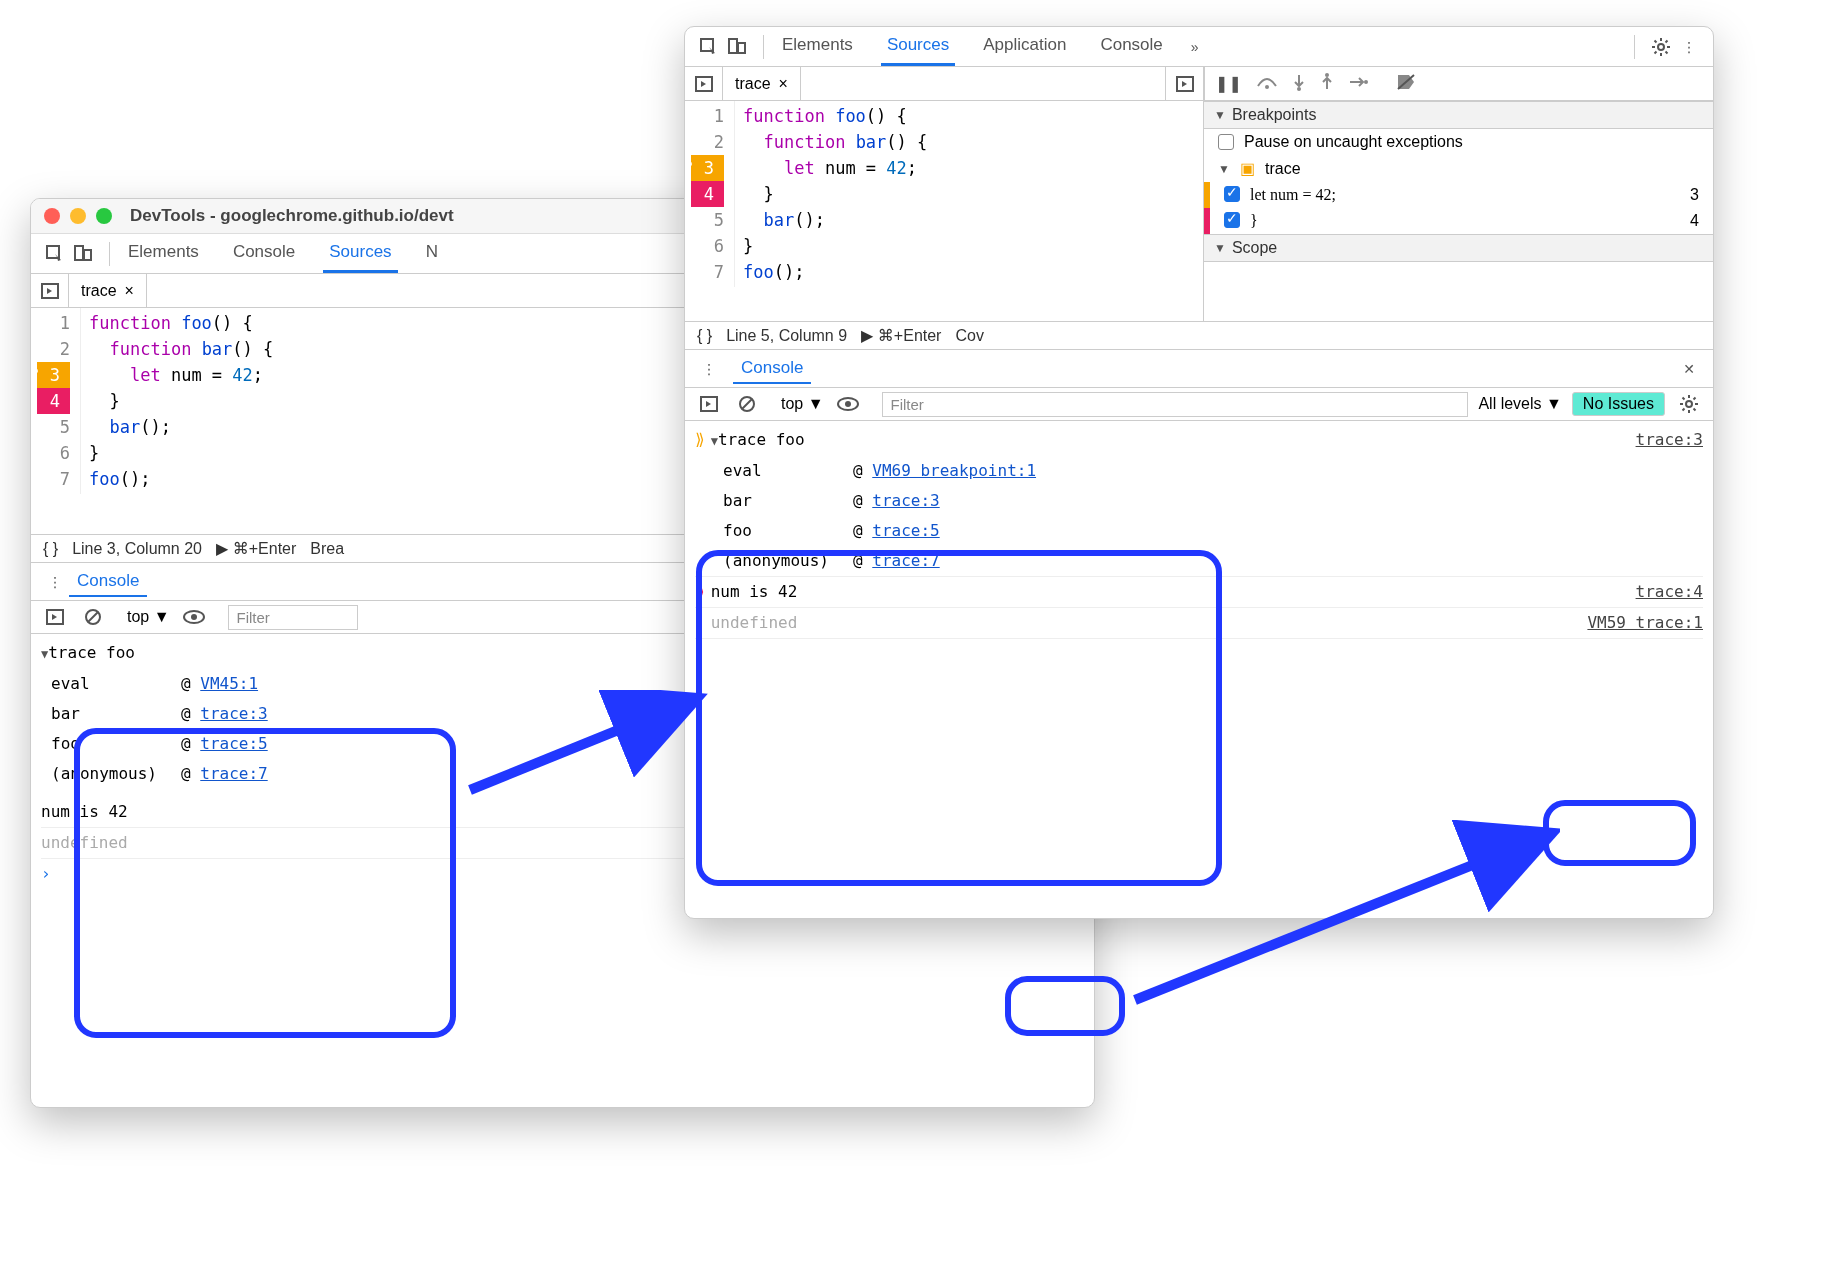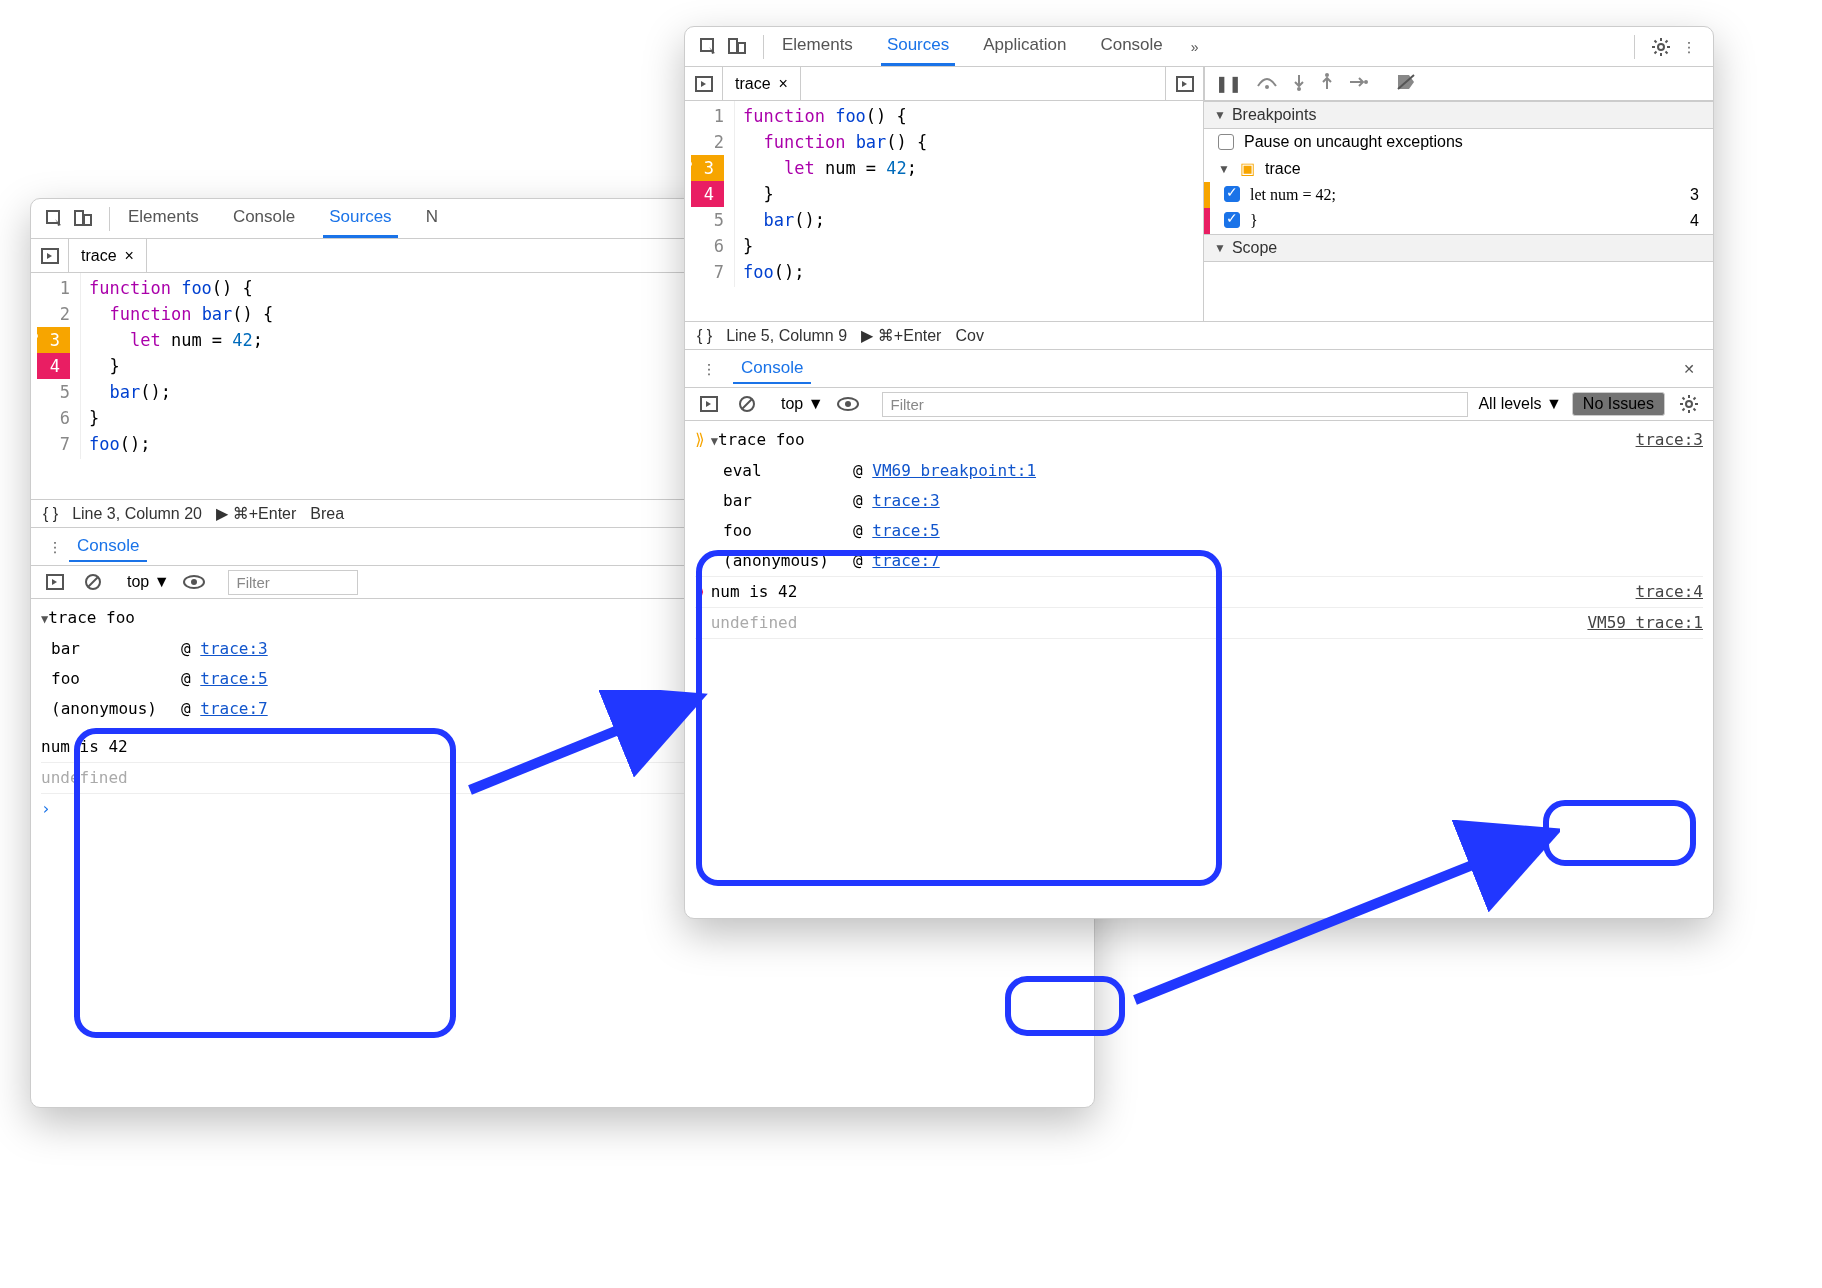--- a/index.html
+++ b/index.html
@@ -66,21 +66,21 @@
   .pane-row { display:flex; align-items:center; padding:4px 14px; gap:10px;}
   .chkbox { width:16px;height:16px; border:1px solid #888; border-radius:3px; display:inline-block;}
   .chkbox.checked { background:#1a73e8; border-color:#1a73e8; position:relative;}
   .chkbox.checked::after { content:"✓"; color:#fff; position:absolute; top:-3px; left:1px; font-size:14px;}
   .statusbar { display:flex;align-items:center; gap:14px; padding:4px 12px; border-top:1px solid #ccc; font-size:16px; color:#333;}
   .drawerbar {
     display:flex; align-items:center; border-top:1px solid #ccc; height:38px; padding:0 10px;
   }
   .drawer-tab { font-size:17px; padding:4px 8px; border-bottom:2px solid #1a73e8; color:#1a73e8;}
   .console-toolbar { display:flex;align-items:center;gap:10px;padding:3px 10px;border-top:1px solid #ccc;border-bottom:1px solid #ccc;font-size:16px;}
-  .pillbtn { padding:2px 10px; border:1px solid #ccc; background:#737373; border-radius:3px;}
+  .pillbtn { padding:2px 10px; border:1px solid #ccc; background:#5eead4; border-radius:3px;}
   .filterbox { flex: 0 0 auto; padding:3px 8px; border:1px solid #ccc; font-size:15px; color:#888; min-width:130px; background:#fff;}
   .console-body { font-family: Menlo, monospace; font-size:16px; line-height:30px; padding:4px 10px;}
   .link { color:#1155cc; text-decoration:underline;}
   .srclink-right { margin-left:auto; color:#444; text-decoration:underline;}
   .highlight-box {
     position:absolute;
     border:6px solid #2137ff;
     border-radius:22px;
     pointer-events:none;
     z-index:200;
@@ -92,20 +92,28 @@
   }
   .orange-stripe { display:inline-block; width:10px; height:20px; background:#f7a500; vertical-align:middle;}
   .pink-stripe { display:inline-block; width:10px; height:20px; background:#e91e63; vertical-align:middle;}
   .file-icon { color:#f7a500; }
   .dbg-btns { display:flex; gap:14px; padding:0 10px; border-left:1px solid #ccc; height:100%; align-items:center; color:#555;}
 </style>
 </head>
 <body>
 
 <div class="window" style="left:30px; top:198px; width:1065px; height:910px;">
+  <div class="titlebar">
+    <div class="traffic">
+      <span class="dot red"></span>
+      <span class="dot yellow"></span>
+      <span class="dot green"></span>
+    </div>
+    <span>DevTools - googlechrome.github.io/devt</span>
+  </div>
   <div class="toolbar">
     <span class="iconbtn">
       <svg width="20" height="20" viewBox="0 0 20 20">
           <rect x="2" y="2" width="12" height="12" fill="none" stroke="#555" stroke-width="2"></rect>
           <path d="M10 10 L16 16 L13 17 L12 13 Z" fill="#555"></path>
         </svg>
     </span>
     <span class="iconbtn">
       <svg width="20" height="20" viewBox="0 0 20 20">
           <rect x="2" y="2" width="8" height="14" fill="none" stroke="#555" stroke-width="2"></rect>
@@ -215,20 +223,21 @@
           <circle cx="11" cy="7" r="3" fill="#555"></circle>
         </svg>
       </span>
     <span class="sep" style="height:20px;"></span>
     <span class="filterbox">Filter</span>
   </div>
 
   <div class="console-body">
     <div><span class="tri">▼</span><span>trace foo</span></div>
     <div id="stackA" style="padding-left:10px;">
+        <div><span style="display:inline-block;width:130px;">eval</span><span>@ </span><a class="link">VM45:1</a></div>
         <div><span style="display:inline-block;width:130px;">bar</span><span>@ </span><a class="link">trace:3</a></div>
         <div><span style="display:inline-block;width:130px;">foo</span><span>@ </span><a class="link">trace:5</a></div>
         <div><span style="display:inline-block;width:130px;">(anonymous)</span><span>@ </span><a class="link">trace:7</a></div>
       </div>
     <div style="height:8px;"></div>
     <div style="display:flex;">
       <span>num is 42</span>
       <span class="srclink-right">VM46:1</span>
     </div>
     <div style="border-top:1px solid #eee;color:#aaa;">undefined</div>

